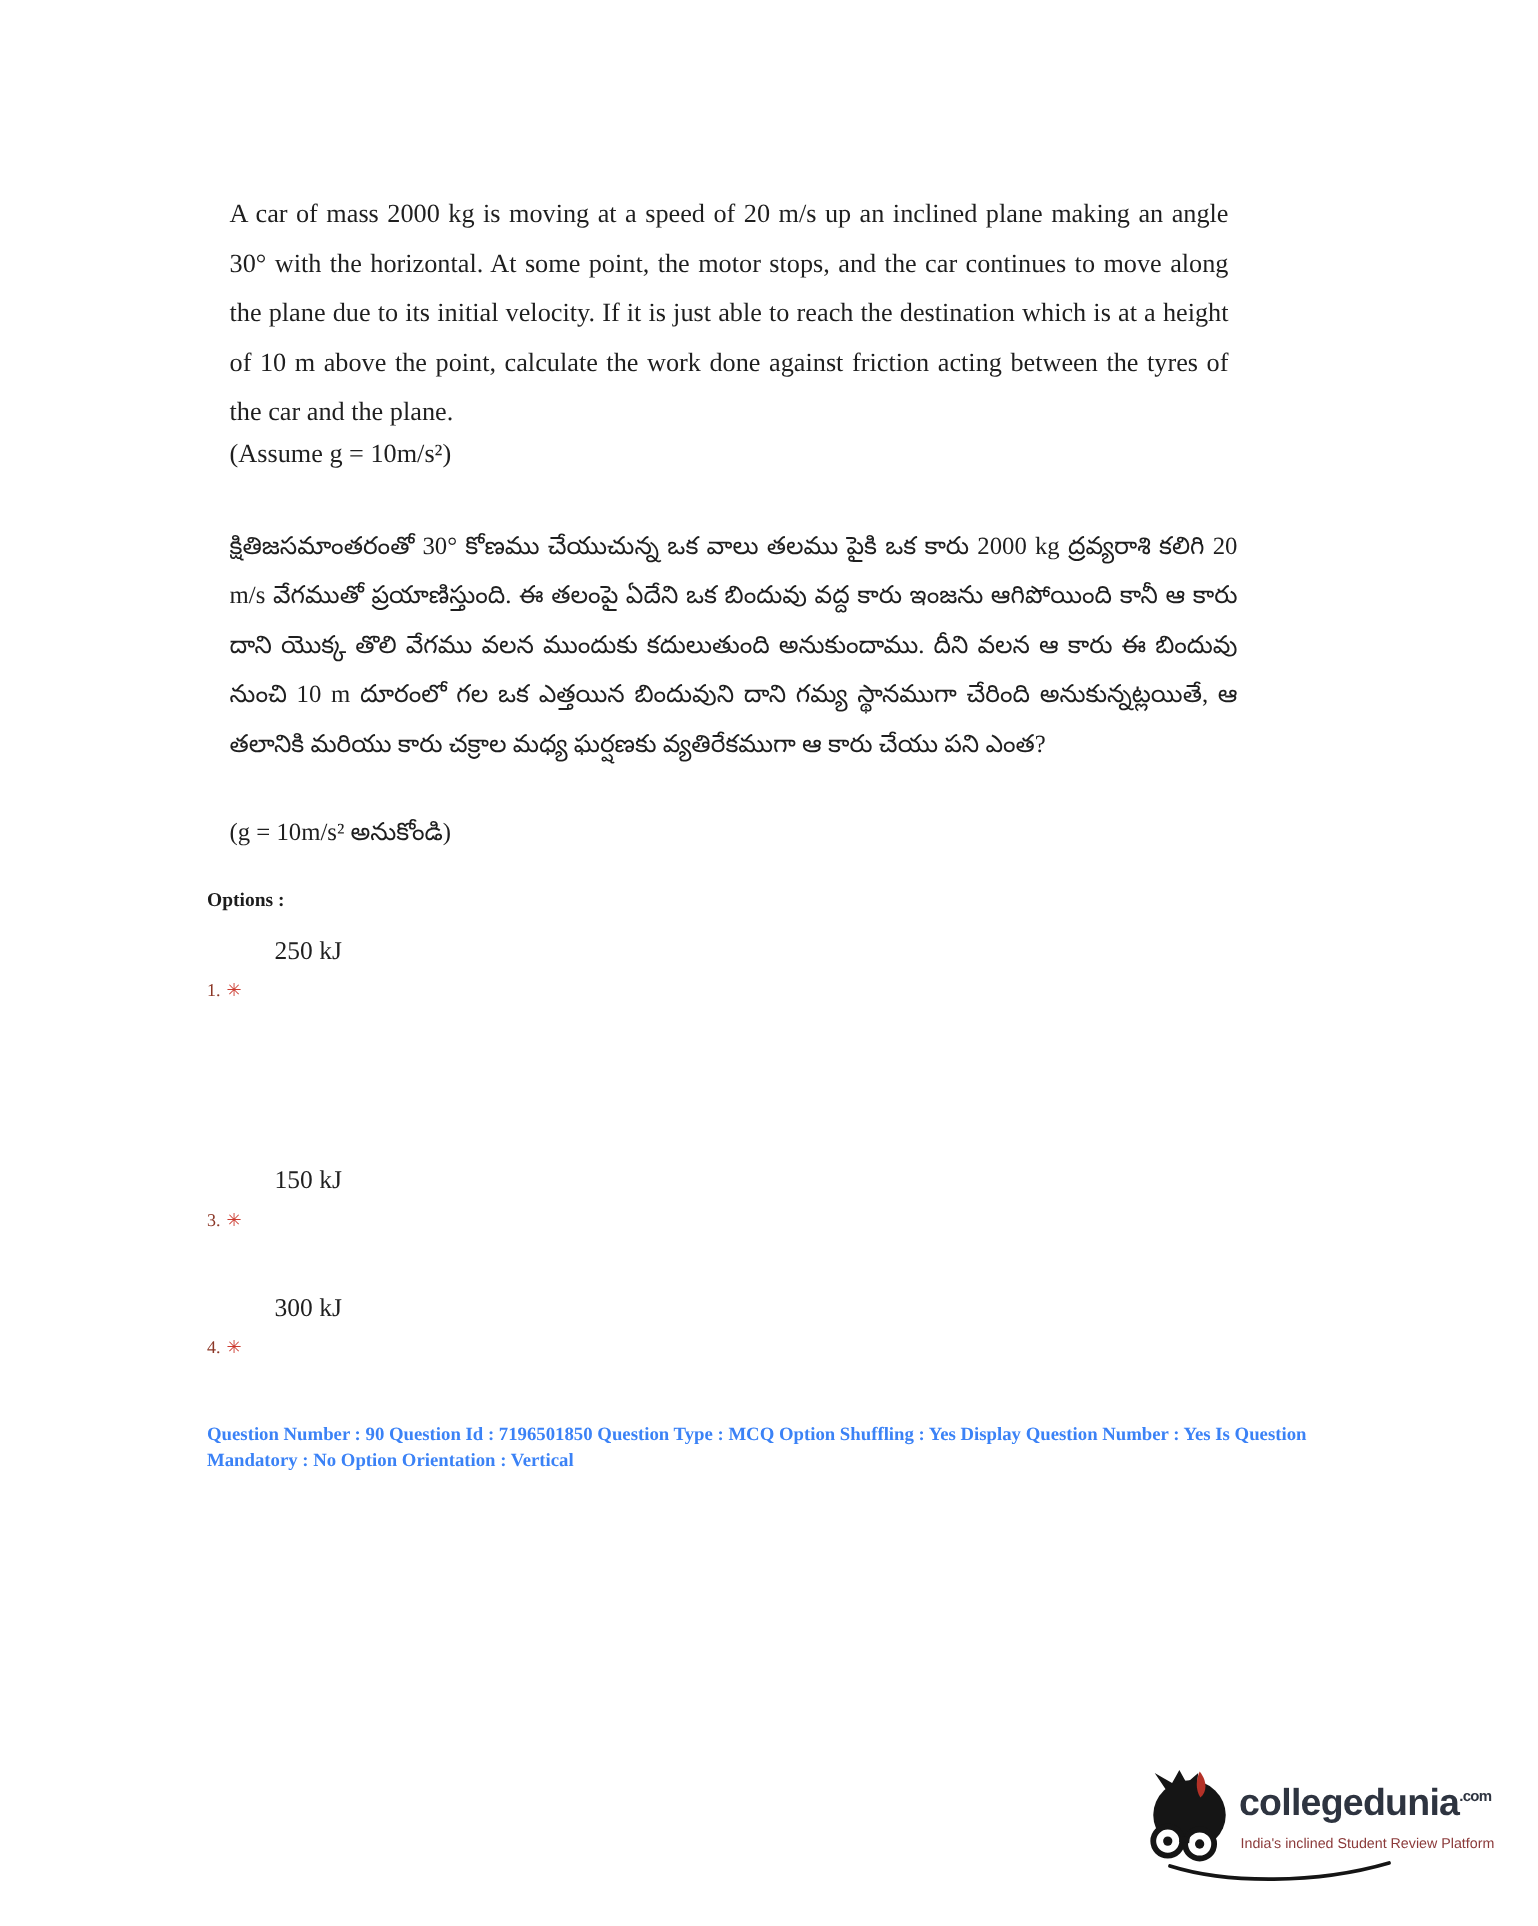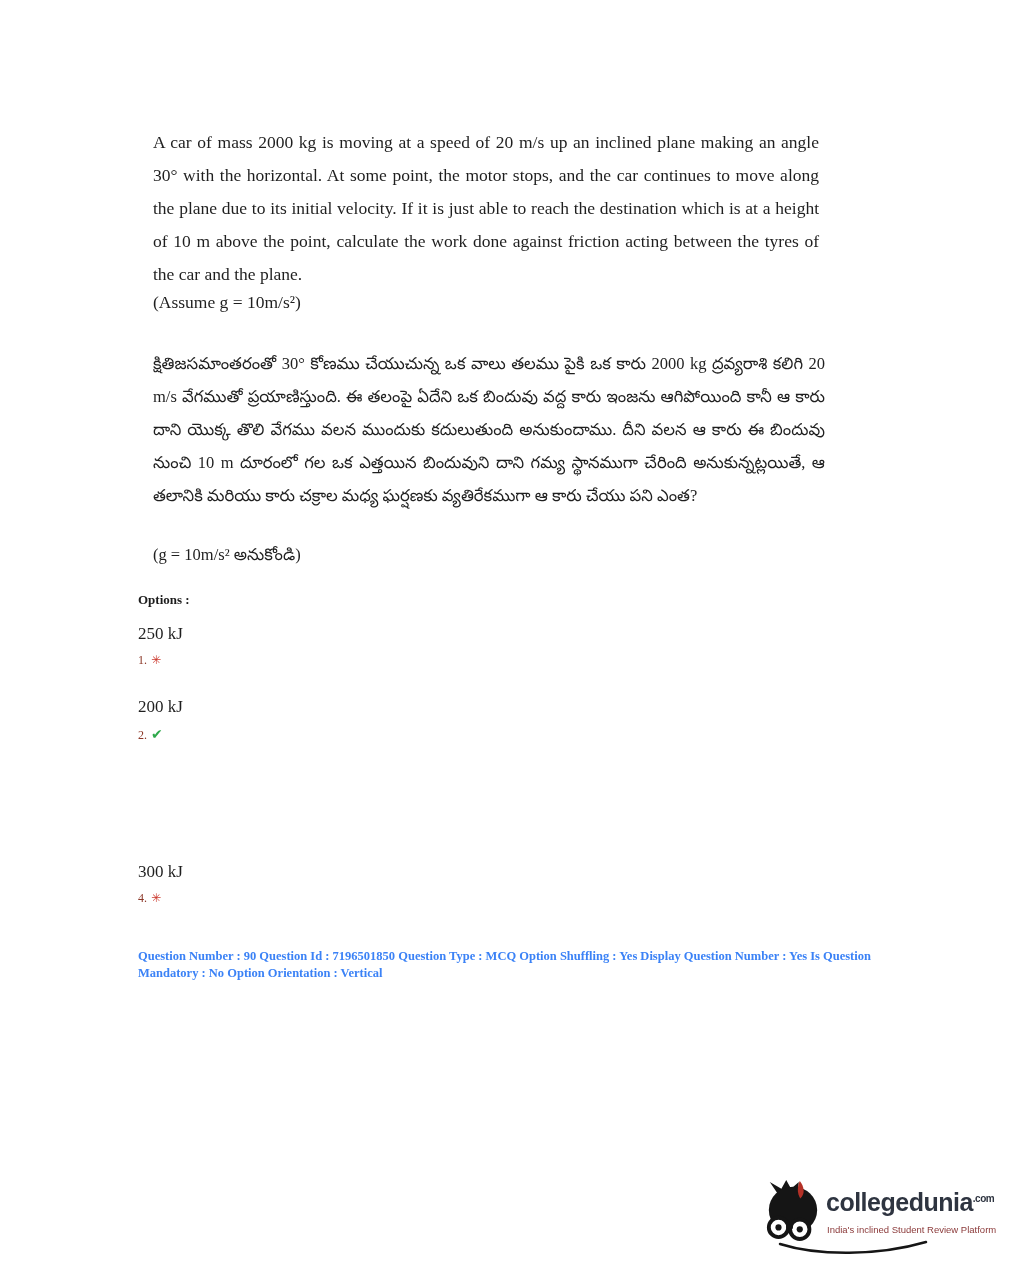--- a/index.html
+++ b/index.html
@@ -50,20 +50,21 @@
     font-size: 13px;
     font-weight: bold;
     color: #1c1c1c;
   }
   .option {
     position: absolute;
     left: 138px;
     width: 300px;
   }
   .option .opt-value {
+    margin-left: 45px;
     font-size: 17px;
     color: #1f1f1f;
   }
   .option .opt-marker {
     margin-top: 9px;
     font-size: 12px;
   }
   .opt-num {
     color: #8b3626;
     font-size: 12px;
@@ -131,27 +132,27 @@
 
   <div class="options-label">Options :</div>
 
   <div class="option opt-1">
     <div class="opt-value">250 kJ</div>
     <div class="opt-marker">
       <span class="opt-num">1.</span><span class="mark mark-wrong">✳</span>
     </div>
   </div>
 
-  <div class="option opt-2">
-    <div class="opt-value">200 kJ</div>
+
+  <div class="option opt-3">
+    <div class="opt-value">150 kJ</div>
     <div class="opt-marker">
-      <span class="opt-num">2.</span><span class="mark mark-correct">✔</span>
+      <span class="opt-num">3.</span><span class="mark mark-wrong">✳</span>
     </div>
   </div>
-
 
   <div class="option opt-4">
     <div class="opt-value">300 kJ</div>
     <div class="opt-marker">
       <span class="opt-num">4.</span><span class="mark mark-wrong">✳</span>
     </div>
   </div>
 
   <div class="metadata">
     <div class="meta-line1">Question Number : 90 Question Id : 7196501850 Question Type : MCQ Option Shuffling : Yes Display Question Number : Yes Is Question Mandatory : No Option Orientation : Vertical</div>

